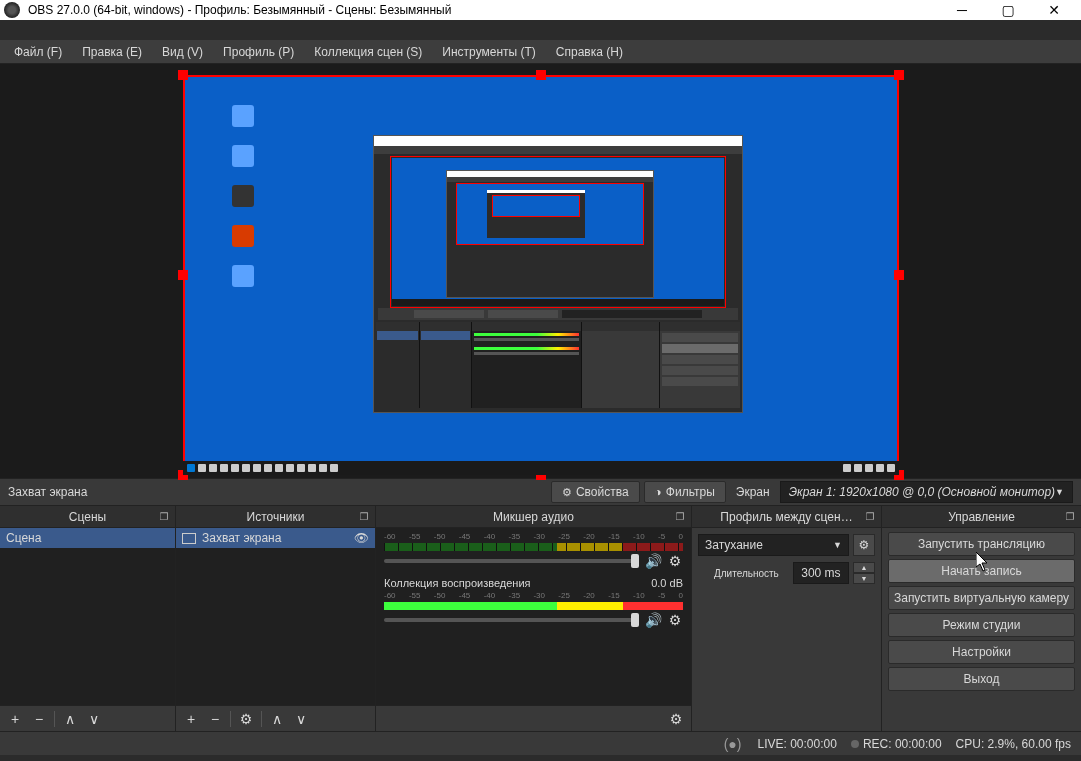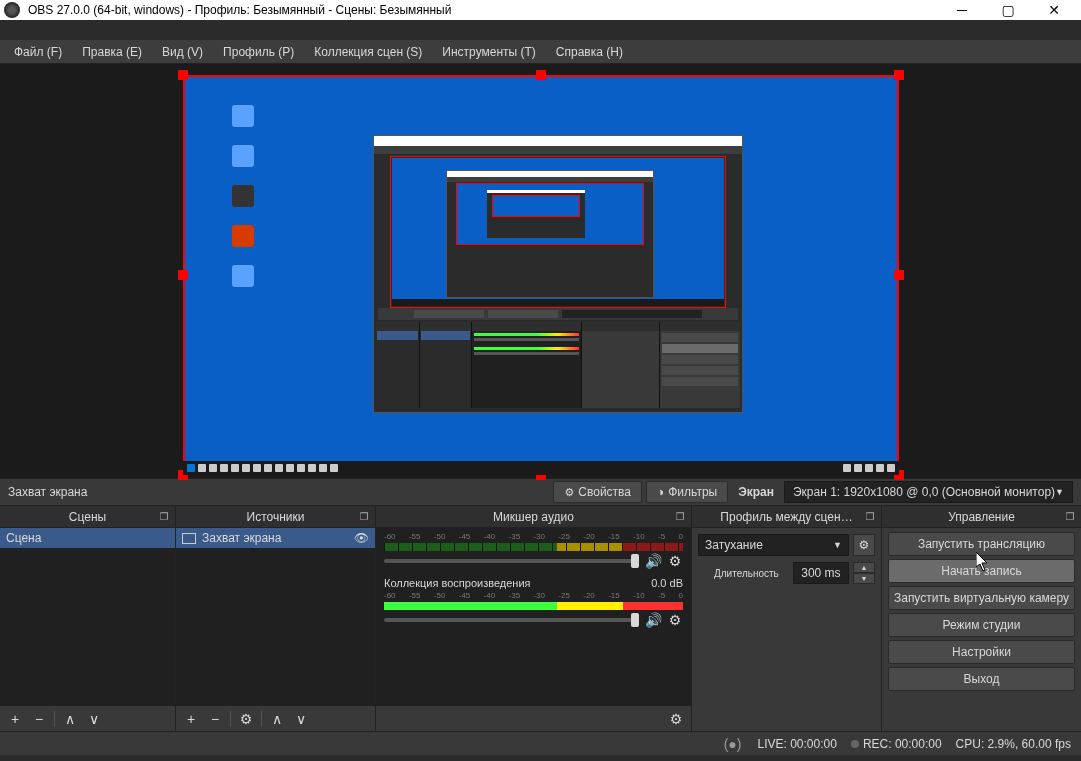--- a/index.html
+++ b/index.html
@@ -28,22 +28,22 @@
 .nested-menu { background: #3d3d3d; height: 8px; }
 .nested-prev { background: #0a5fc7; position: relative; }
 .taskbar { position: absolute; bottom: 0; left: 0; right: 0; height: 14px; background: #1a1a1a; display:flex; align-items:center; gap:3px; padding:0 4px;}
 .tb-icon { width:8px; height:8px; background:#ccc; border-radius:1px;}
 
 
 .context-bar { height: 28px; background: #393939; display: flex; align-items: center; padding: 0 8px; font-size: 12px; border-top: 1px solid #222; border-bottom: 1px solid #222; gap: 4px; }
 .ctx-label { flex: 1; }
 .ctx-btn { background: #4a4a4a; border: 1px solid #2a2a2a; padding: 3px 10px; border-radius: 2px; display: flex; align-items: center; gap: 4px; cursor: default; }
 .ctx-btn .gear { font-size: 11px; }
-.ctx-static { padding: 3px 6px; font-weight: bold; }
-.ctx-dropdown { background: #222; border: 1px solid #1a1a1a; padding: 3px 8px; min-width: 280px; display: flex; justify-content: space-between; align-items: center; }
+.ctx-static { padding: 3px 6px; }
+.ctx-dropdown { background: #222; border: 1px solid #1a1a1a; padding: 3px 8px; min-width: 280px; display: flex; justify-content: space-between; align-items: center; font-style: italic; }
 
 
 .docks { display: flex; height: 225px; background: #393939; }
 .panel { display: flex; flex-direction: column; border-right: 1px solid #222; background: #393939; }
 .panel-header { height: 22px; background: #2f2f2f; display: flex; align-items: center; justify-content: center; position: relative; font-size: 12px; border-bottom: 1px solid #222; }
 .panel-header .detach { position: absolute; right: 4px; width: 14px; height: 14px; display:flex; align-items:center; justify-content:center; font-size:10px; color:#aaa;}
 .panel-body { flex: 1; background: #202020; overflow: hidden; position: relative; }
 .panel-footer { height: 26px; background: #393939; border-top: 1px solid #222; display: flex; align-items: center; padding: 0 4px; gap: 2px; }
 .ft-btn { width: 22px; height: 20px; display: flex; align-items: center; justify-content: center; font-size: 14px; color: #d8d8d8; cursor: default; }
 

